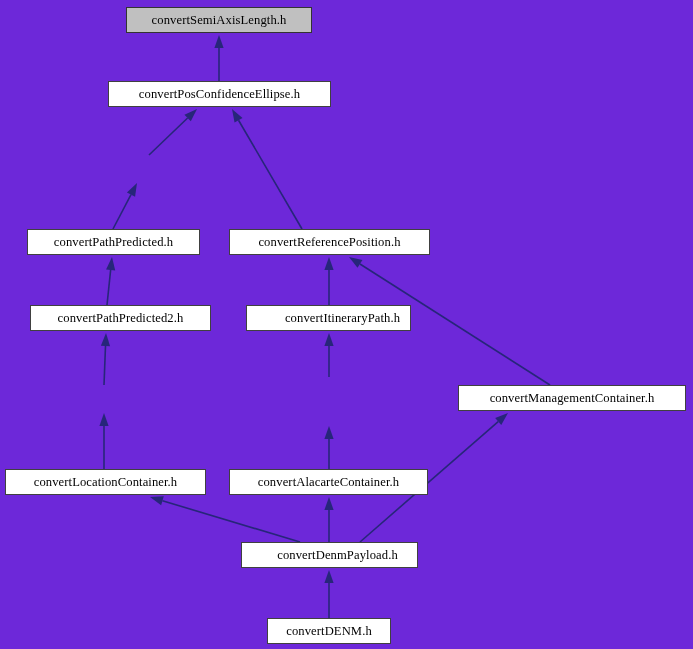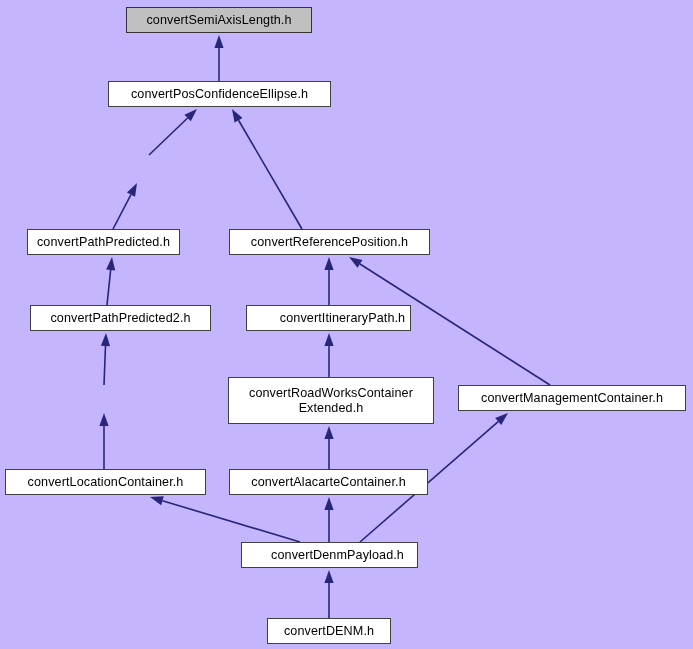--- a/index.html
+++ b/index.html
@@ -4,23 +4,23 @@
 <style>
   html, body {
     margin: 0;
     padding: 0;
     background: #ffffff;
   }
   #graph-canvas {
     position: relative;
     width: 693px;
     height: 649px;
-    background: #c4b5fd;
+    background: #6d28d9;
     overflow: hidden;
-    font-family: Liberation Sans, sans-serif;
+    font-family: Liberation Serif, serif;
   }
   #edge-layer {
     position: absolute;
     left: 0;
     top: 0;
     width: 693px;
     height: 649px;
     pointer-events: none;
   }
   .node {
@@ -105,24 +105,22 @@
         <line x1="360" y1="542" x2="498.20011357053795" y2="421.5417929013554" stroke="#27267a" stroke-width="1.6"></line>
         <polygon points="508,413 501.22259413563296,425.00944502254964 495.17763300544294,418.07414078016114" fill="#27267a"></polygon>
       </g>
       <g>
         <line x1="329" y1="618" x2="329" y2="583" stroke="#27267a" stroke-width="1.6"></line>
         <polygon points="329,570 333.6,583 324.4,583" fill="#27267a"></polygon>
       </g>
     </svg>
 <div class="node highlight" style="left: 126px; top: 7px; width: 186px; height: 26px;">convertSemiAxisLength.h</div>
     <div class="node" style="left: 108px; top: 81px; width: 223px; height: 26px;">convertPosConfidenceEllipse.h</div>
-    <div class="node" style="left: 27px; top: 229px; width: 153px; height: 26px;">convertPathPredicted.h</div>
+    <div class="node" style="left: 27px; top: 229px; width: 173px; height: 26px;">convertPathPredicted.h</div>
     <div class="node" style="left: 229px; top: 229px; width: 201px; height: 26px;">convertReferencePosition.h</div>
     <div class="node" style="left: 30px; top: 305px; width: 181px; height: 26px;">convertPathPredicted2.h</div>
     <div class="node" style="left: 246px; top: 305px; width: 165px; height: 26px; padding-left: 28px;">convertItineraryPath.h</div>
-    <div class="node" style="left: 228px; top: 377px; width: 206px; height: 47px;">convertRoadWorksContainer
-Extended.h</div>
     <div class="node" style="left: 458px; top: 385px; width: 228px; height: 26px;">convertManagementContainer.h</div>
     <div class="node" style="left: 5px; top: 469px; width: 201px; height: 26px;">convertLocationContainer.h</div>
     <div class="node" style="left: 229px; top: 469px; width: 199px; height: 26px;">convertAlacarteContainer.h</div>
     <div class="node" style="left: 241px; top: 542px; width: 177px; height: 26px; padding-left: 16px;">convertDenmPayload.h</div>
     <div class="node" style="left: 267px; top: 618px; width: 124px; height: 26px;">convertDENM.h</div>
   </div>
 
 </body></html>

